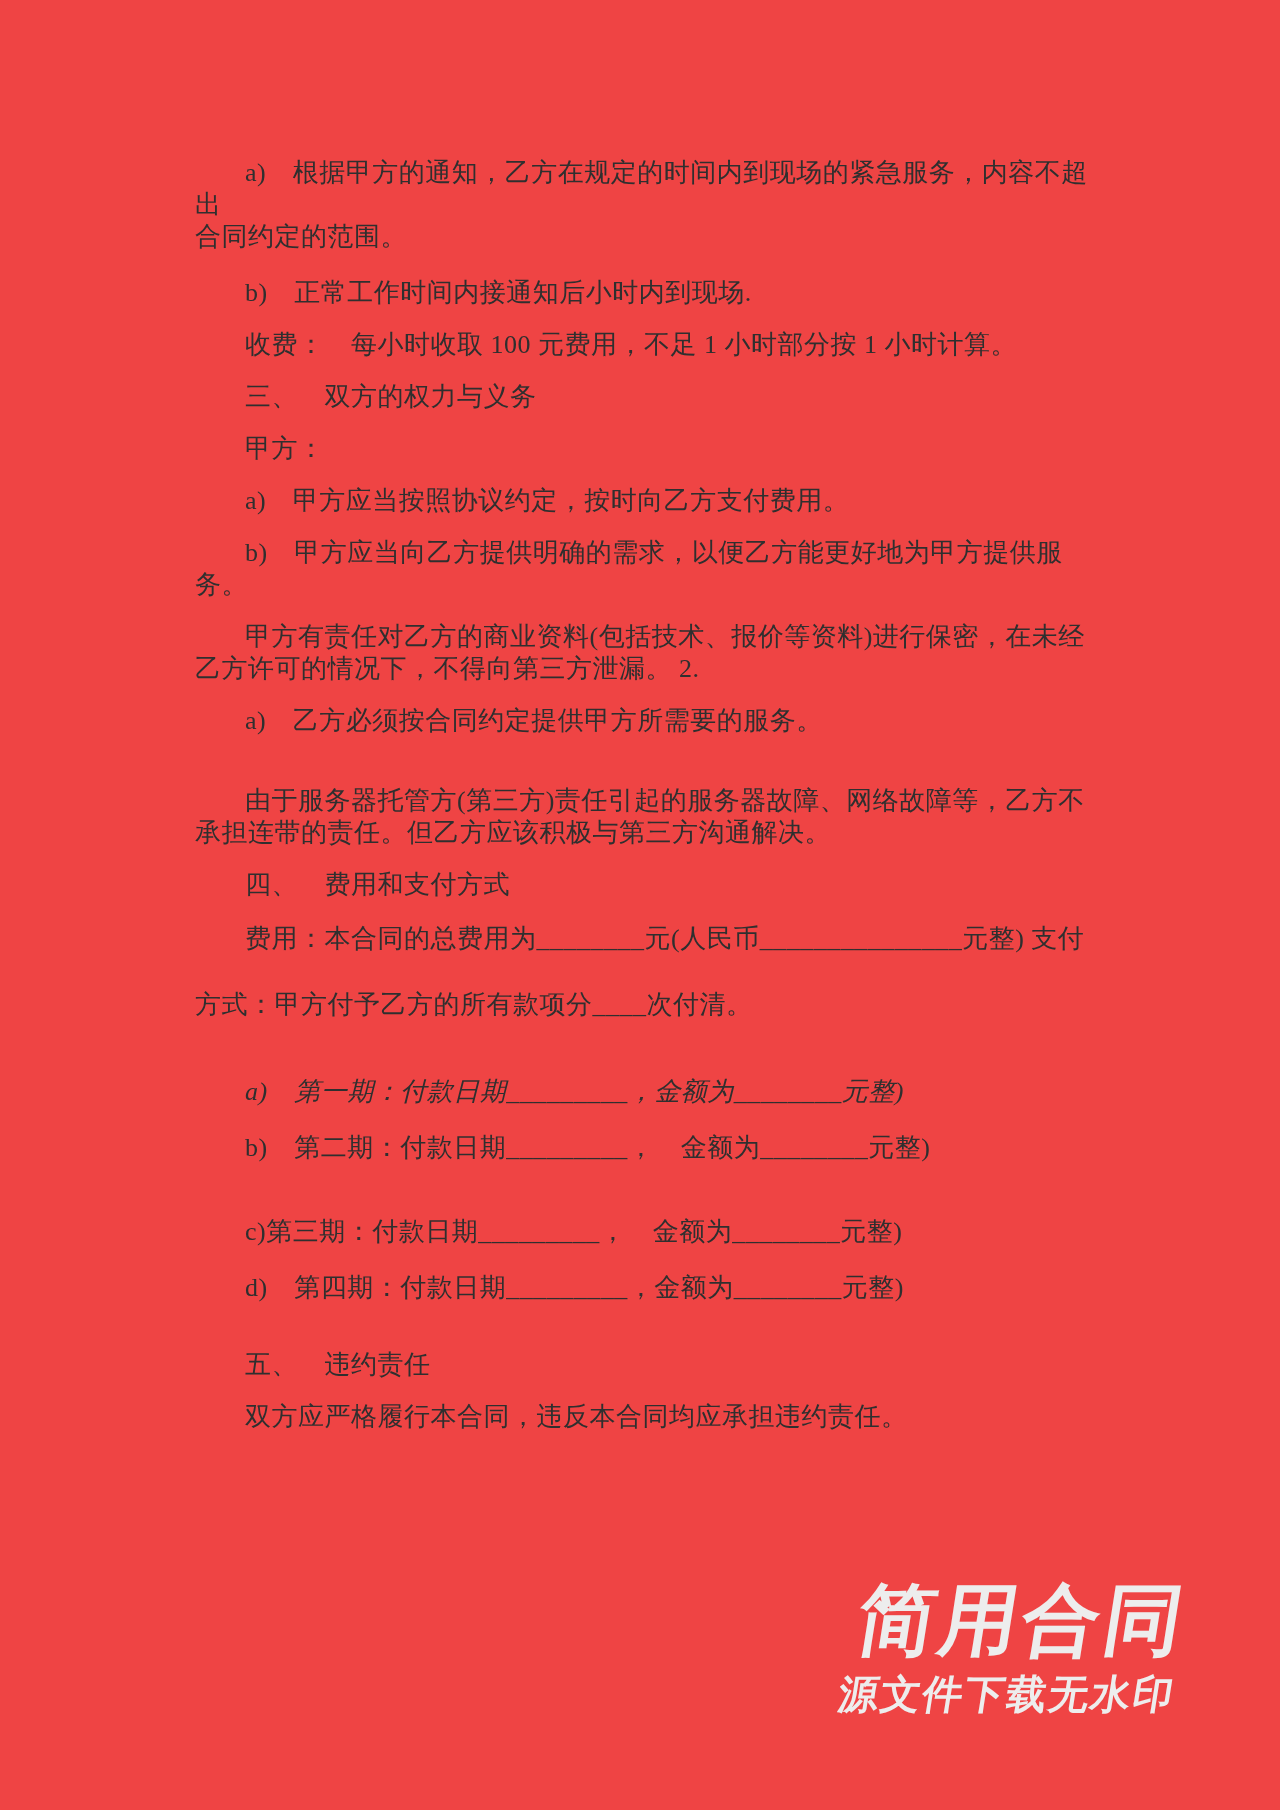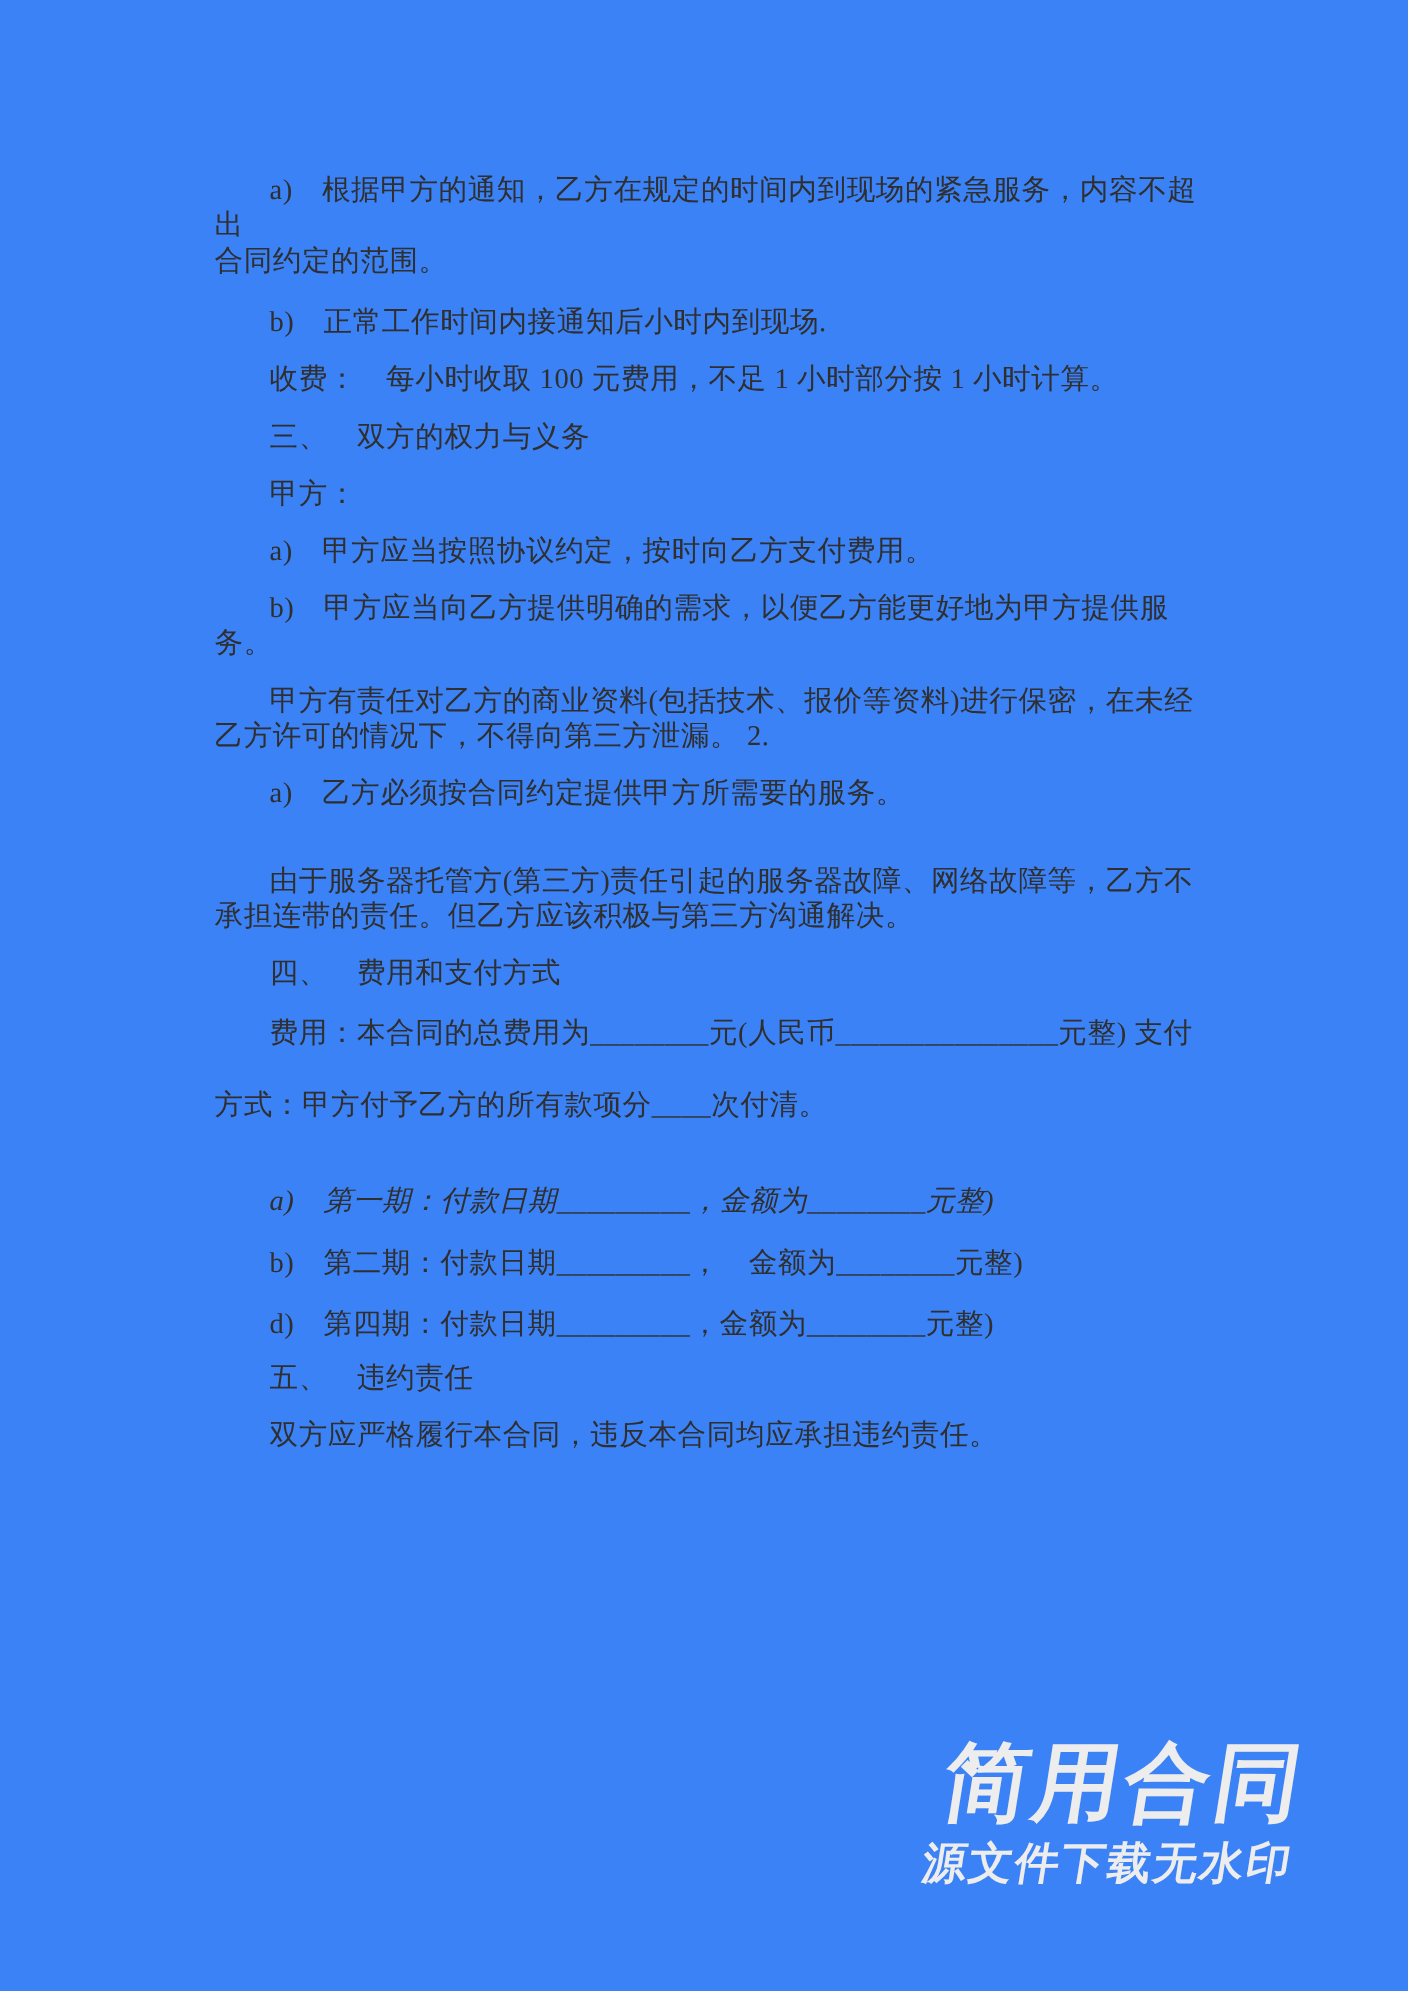--- a/index.html
+++ b/index.html
@@ -10,42 +10,42 @@
   body {
     width: 1280px;
     height: 1810px;
     position: relative;
     overflow: hidden;
     font-family: "Liberation Serif", "DejaVu Serif", serif;
   }
   .page {
     position: absolute;
     inset: 0;
-    background: #3b82f6;
+    background: #ef4444;
   }
   .doc {
     position: absolute;
     left: 195px;
     top: 157px;
     width: 912px;
     font-size: 26px;
     line-height: 32px;
     color: #2f2f2f;
     letter-spacing: 0.5px;
   }
   .p {
     margin: 20px 0 0 0;
     text-indent: 50px;
     white-space: pre-wrap;
     word-break: break-all;
   }
   .p.mt0  { margin-top: 0; }
   .p.mt22 { margin-top: 22px; }
   .p.mt24 { margin-top: 24px; }
-  .p.mt31 { margin-top: 17px; }
+  .p.mt31 { margin-top: 45px; }
   .p.mt34 { margin-top: 34px; }
   .p.mt40 { margin-top: 48px; }
   .p.mt51 { margin-top: 24px; }
   .p.mt52 { margin-top: 52px; }
   .p.mt55 { margin-top: 55px; font-style: italic; }
   .p.flush { text-indent: 0; }
   .watermark {
     position: absolute;
     top: 1584px;
     right: 98px;
@@ -85,20 +85,21 @@
     <p class="p">甲方有责任对乙方的商业资料(包括技术、报价等资料)进行保密，在未经
 乙方许可的情况下，不得向第三方泄漏。 2.</p>
     <p class="p">a)　乙方必须按合同约定提供甲方所需要的服务。</p>
     <p class="p mt40">由于服务器托管方(第三方)责任引起的服务器故障、网络故障等，乙方不
 承担连带的责任。但乙方应该积极与第三方沟通解决。</p>
     <p class="p">四、　费用和支付方式</p>
     <p class="p mt22">费用：本合同的总费用为________元(人民币_______________元整) 支付</p>
     <p class="p mt34 flush">方式：甲方付予乙方的所有款项分____次付清。</p>
     <p class="p mt55">a)　第一期：付款日期_________，金额为________元整)</p>
     <p class="p mt51">b)　第二期：付款日期_________，　金额为________元整)</p>
+    <p class="p mt52">c)第三期：付款日期_________，　金额为________元整)</p>
     <p class="p mt51">d)　第四期：付款日期_________，金额为________元整)</p>
     <p class="p mt31">五、　违约责任</p>
     <p class="p">双方应严格履行本合同，违反本合同均应承担违约责任。</p>
   </div>
 
   <div class="watermark">
     <div class="wm-title">简用合同</div>
     <div class="wm-subtitle">源文件下载无水印</div>
   </div>
 

